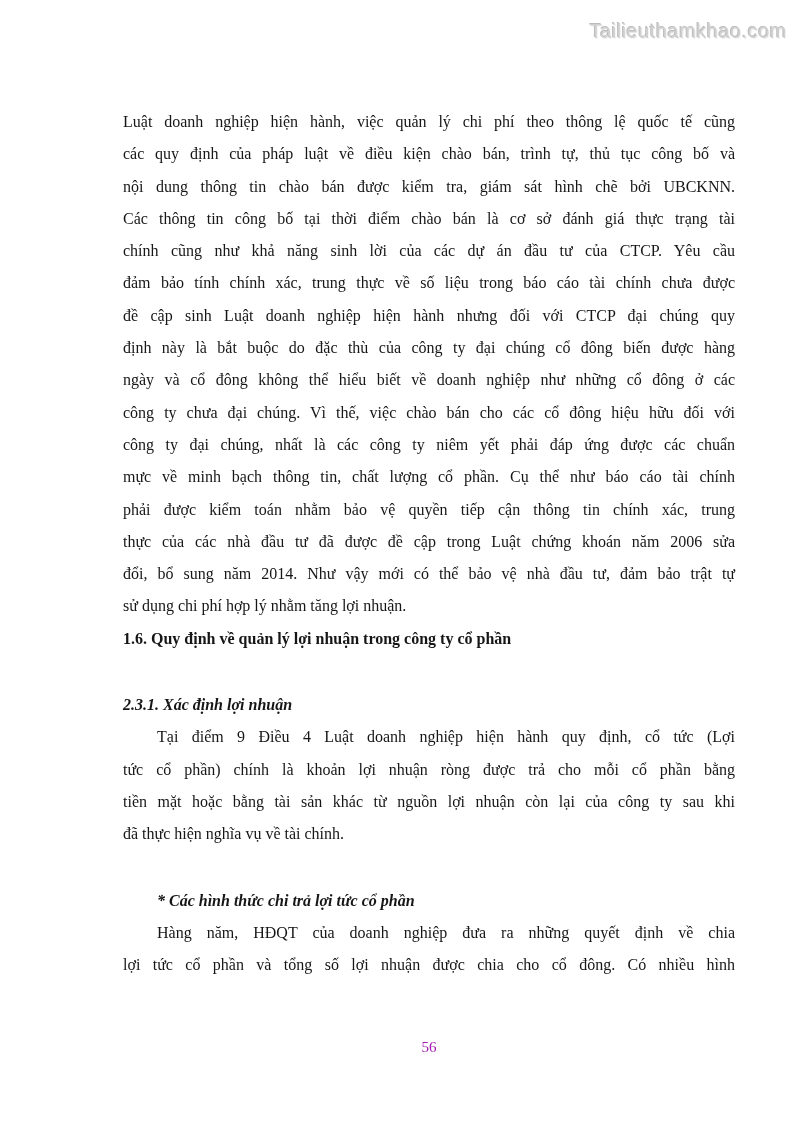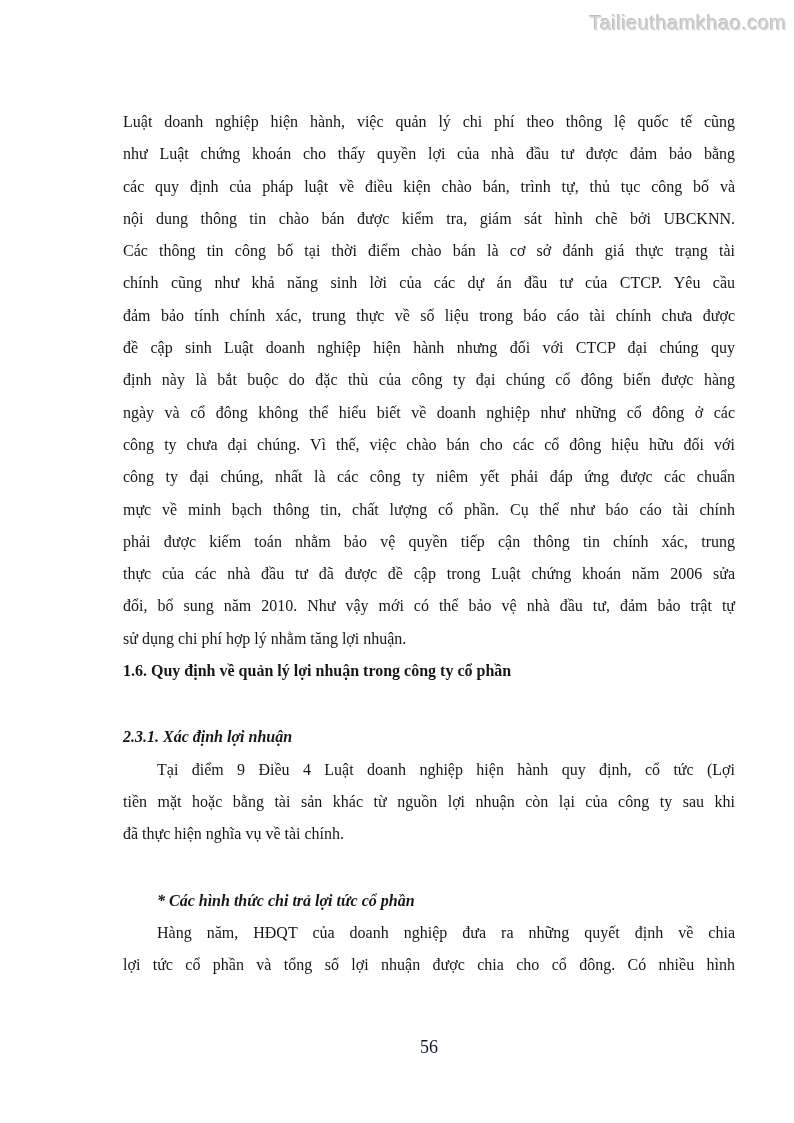--- a/index.html
+++ b/index.html
@@ -2,69 +2,69 @@
 <html lang="vi"><head>
 <meta charset="utf-8">
 <style>
   html,body{margin:0;padding:0;}
   body{
     width:794px;height:1123px;position:relative;background:#ffffff;
     font-family:"Liberation Serif","DejaVu Serif",serif;
     color:#161616;overflow:hidden;
   }
   .watermark{
-    position:absolute;top:12px;right:7px;
+    position:absolute;top:20px;right:7px;
     font-family:"Liberation Sans","DejaVu Sans",sans-serif;
     font-size:20px;letter-spacing:.5px;color:#d0d0d0;
     text-shadow:-1px -1px 0 #bcbcbc,1px 1px 0 #f4f4f4;
     user-select:none;
   }
   .content{
     position:absolute;left:123px;top:106px;width:612px;
     font-size:16px;line-height:32.3px;
   }
   .line{text-align:justify;text-align-last:justify;}
   .line.end{text-align-last:left;}
   .line.left{text-align:left;text-align-last:left;}
   .bold{font-weight:bold;}
   .bolditalic{font-weight:bold;font-style:italic;margin-top:34px;}
   .ind{padding-left:34px;}
   .pagenum{
     position:absolute;left:123px;top:1031px;width:612px;
-    text-align:center;font-size:18px;line-height:32px;color:#0f172a;
+    text-align:center;font-size:15px;line-height:32px;color:#a21caf;
   }
 </style>
 </head>
 <body>
 
 <div class="watermark">Tailieuthamkhao.com</div>
 
 <div class="content">
   <div class="line">Luật doanh nghiệp hiện hành, việc quản lý chi phí theo thông lệ quốc tế cũng</div>
-  <div class="line">như Luật chứng khoán cho thấy quyền lợi của nhà đầu tư được đảm bảo bằng</div>
   <div class="line">các quy định của pháp luật về điều kiện chào bán, trình tự, thủ tục công bố và</div>
   <div class="line">nội dung thông tin chào bán được kiểm tra, giám sát hình chẽ bởi UBCKNN.</div>
   <div class="line">Các thông tin công bố tại thời điểm chào bán là cơ sở đánh giá thực trạng tài</div>
   <div class="line">chính cũng như khả năng sinh lời của các dự án đầu tư của CTCP. Yêu cầu</div>
   <div class="line">đảm bảo tính chính xác, trung thực về số liệu trong báo cáo tài chính chưa được</div>
   <div class="line">đề cập sinh Luật doanh nghiệp hiện hành nhưng đối với CTCP đại chúng quy</div>
   <div class="line">định này là bắt buộc do đặc thù của công ty đại chúng cổ đông biến được hàng</div>
   <div class="line">ngày và cổ đông không thể hiểu biết về doanh nghiệp như những cổ đông ở các</div>
   <div class="line">công ty chưa đại chúng. Vì thế, việc chào bán cho các cổ đông hiệu hữu đối với</div>
   <div class="line">công ty đại chúng, nhất là các công ty niêm yết phải đáp ứng được các chuẩn</div>
   <div class="line">mực về minh bạch thông tin, chất lượng cổ phần. Cụ thể như báo cáo tài chính</div>
   <div class="line">phải được kiểm toán nhằm bảo vệ quyền tiếp cận thông tin chính xác, trung</div>
   <div class="line">thực của các nhà đầu tư đã được đề cập trong Luật chứng khoán năm 2006 sửa</div>
-  <div class="line">đổi, bổ sung năm 2010. Như vậy mới có thể bảo vệ nhà đầu tư, đảm bảo trật tự</div>
+  <div class="line">đổi, bổ sung năm 2014. Như vậy mới có thể bảo vệ nhà đầu tư, đảm bảo trật tự</div>
   <div class="line end">sử dụng chi phí hợp lý nhằm tăng lợi nhuận.</div>
 
   <div class="line left bold">1.6. Quy định về quản lý lợi nhuận trong công ty cổ phần</div>
   <div class="line left bolditalic">2.3.1. Xác định lợi nhuận</div>
 
   <div class="line ind">Tại điểm 9 Điều 4 Luật doanh nghiệp hiện hành quy định, cổ tức (Lợi</div>
+  <div class="line">tức cổ phần) chính là khoản lợi nhuận ròng được trả cho mỗi cổ phần bằng</div>
   <div class="line">tiền mặt hoặc bằng tài sản khác từ nguồn lợi nhuận còn lại của công ty sau khi</div>
   <div class="line end">đã thực hiện nghĩa vụ về tài chính.</div>
 
   <div class="line left bolditalic ind">* Các hình thức chi trả lợi tức cổ phần</div>
 
   <div class="line ind">Hàng năm, HĐQT của doanh nghiệp đưa ra những quyết định về chia</div>
   <div class="line">lợi tức cổ phần và tổng số lợi nhuận được chia cho cổ đông. Có nhiều hình</div>
 </div>
 
 <div class="pagenum">56</div>

